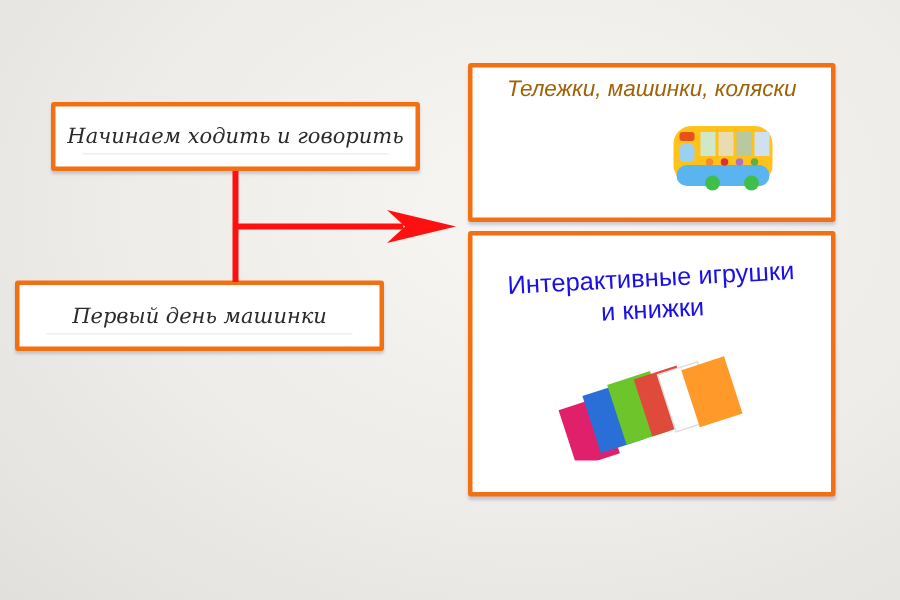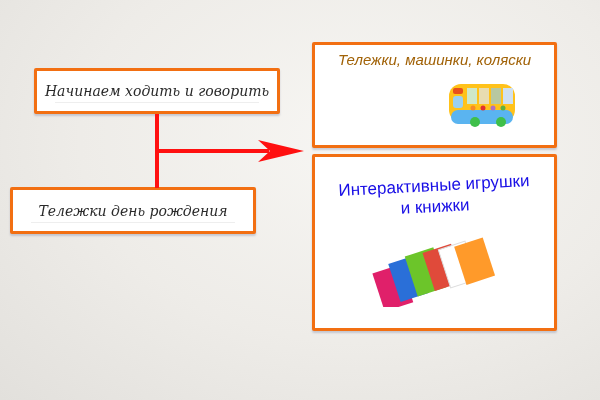--- a/index.html
+++ b/index.html
@@ -15,21 +15,21 @@
   .title-red{position:absolute;left:0;right:0;top:6px;text-align:center;color:#a16207;font-size:15px;font-style:italic;}
   .title-blue{position:absolute;left:0;right:0;top:18px;text-align:center;color:#1a10e6;font-size:17px;line-height:21px;transform:rotate(-3deg);}
 </style>
 </head>
 <body>
 
 <div class="box lbox" style="left:9px;top:68px;width:246px;height:46px;margin-left:25px;">
   <span>Начинаем ходить и говорить</span>
 </div>
 <div class="box lbox" style="left:10px;top:187px;width:246px;height:47px;">
-  <span>Тележки день рождения</span>
+  <span>Первый день машинки</span>
 </div>
 
 <div class="line" style="left:155px;top:114px;width:4px;height:74px;"></div>
 <div class="line" style="left:157px;top:149px;width:112px;height:4px;"></div>
 <svg style="position:absolute;left:256px;top:138px;" width="50" height="26" viewBox="0 0 50 26">
   <path d="M2 2 L48 13 L2 24 L14 13 Z" fill="#ff1010"></path>
 </svg>
 
 <div class="box" style="left:312px;top:42px;width:245px;height:106px;">
   <div class="title-red">Тележки, машинки, коляски</div>

